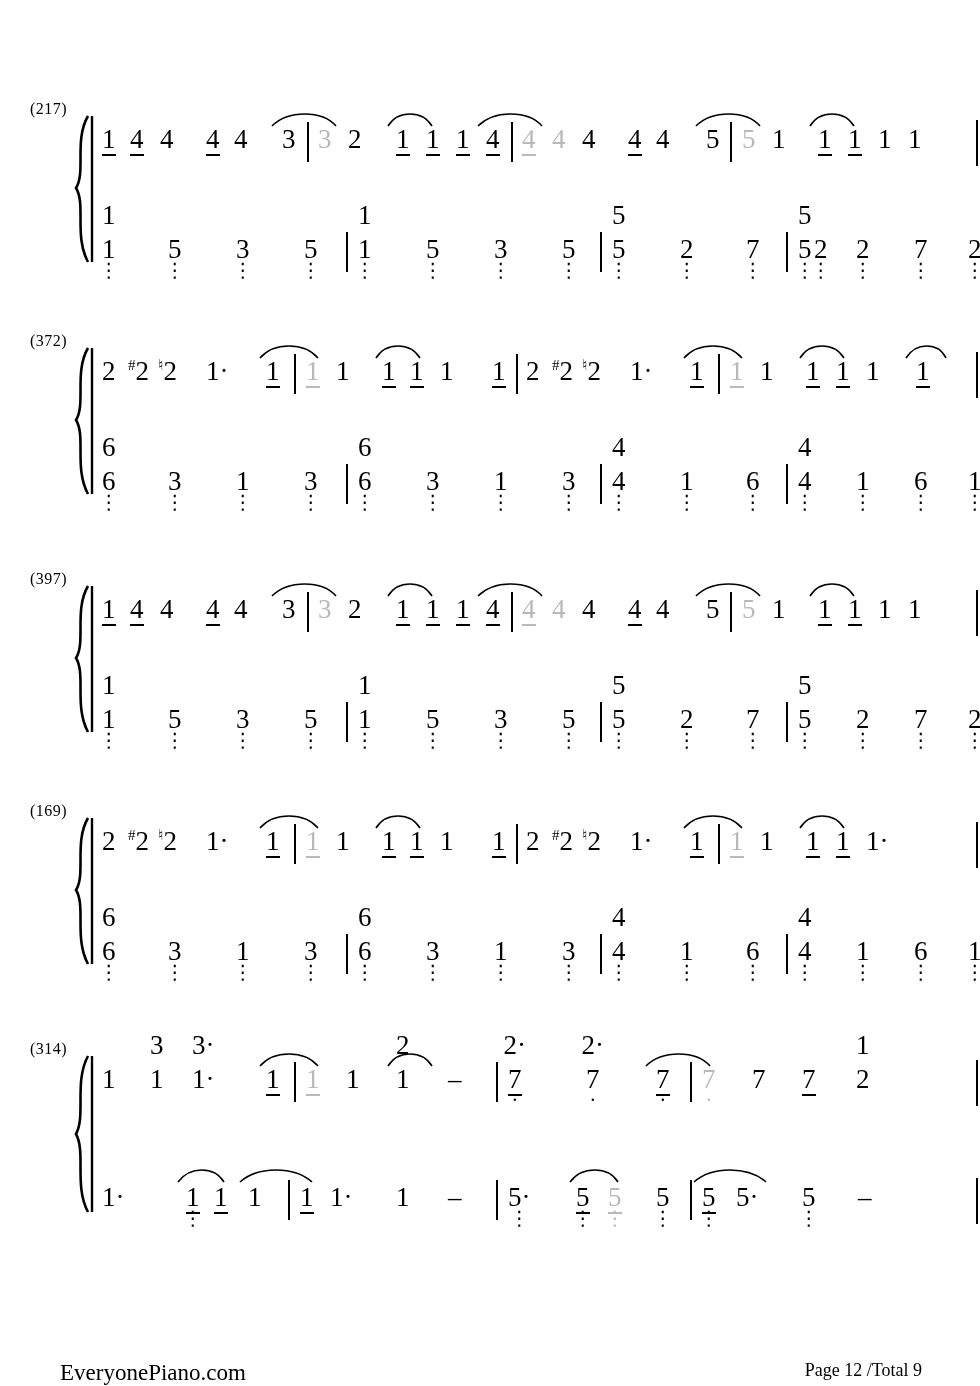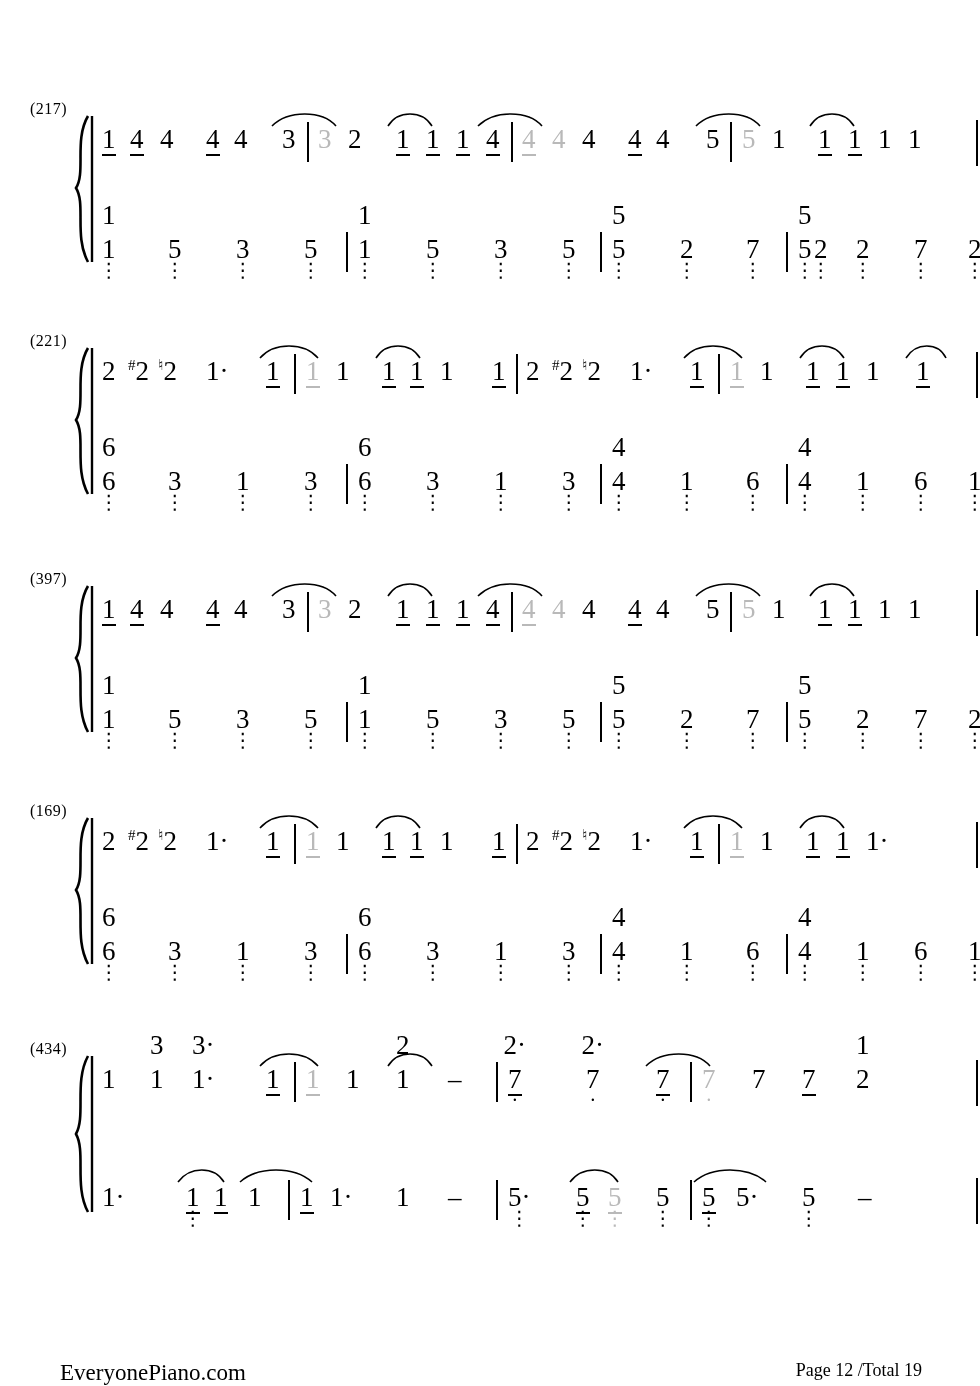--- a/index.html
+++ b/index.html
@@ -165,21 +165,21 @@
         <div class="bar" style="left:690px;"></div>
         <span class="n" style="left:702px;">5<span class="dot-below">⋮</span><span class="stack-top">5</span></span>
         <span class="n" style="left:760px;">2<span class="dot-below">⋮</span></span>
         <span class="n" style="left:818px;">7<span class="dot-below">⋮</span></span>
         <span class="n" style="left:872px;">2<span class="dot-below">⋮</span></span>
       </div>
     </div>
   </div>
 
   <div class="system" style="top:340px;">
-    <div class="measure-no">(221)</div>
+    <div class="measure-no">(372)</div>
     <div class="brace">
       <svg width="26" height="150" viewBox="0 0 26 150">
         <path d="M20 2 C6 26,18 58,8 74 C18 90,6 122,20 148" stroke="#000" stroke-width="2.6" fill="none"></path>
         <line x1="24" y1="2" x2="24" y2="148" stroke="#000" stroke-width="2.4"></line>
       </svg>
     </div>
 
     <div class="row" style="top:18px;">
       <div class="notes">
         <span class="n" style="left:6px;">2</span>
@@ -435,21 +435,21 @@
         <span class="n" style="left:702px;">4<span class="dot-below">⋮</span><span class="stack-top">4</span></span>
         <span class="n" style="left:760px;">1<span class="dot-below">⋮</span></span>
         <span class="n" style="left:818px;">6<span class="dot-below">⋮</span></span>
         <span class="n" style="left:872px;">1<span class="dot-below">⋮</span></span>
 
       </div>
     </div>
   </div>
 
   <div class="system" style="top:1048px;">
-    <div class="measure-no">(434)</div>
+    <div class="measure-no">(314)</div>
     <div class="brace">
       <svg width="26" height="160" viewBox="0 0 26 160">
         <path d="M20 2 C6 28,18 62,8 80 C18 98,6 132,20 158" stroke="#000" stroke-width="2.6" fill="none"></path>
         <line x1="24" y1="2" x2="24" y2="158" stroke="#000" stroke-width="2.4"></line>
       </svg>
     </div>
 
     <div class="row" style="top:18px;">
       <div class="notes">
         <span class="n" style="left:6px;">1</span>
@@ -532,16 +532,16 @@
           <svg width="76" height="18">
               <path d="M2 16 C20 0,56 0,74 16" stroke="#000" stroke-width="1.6" fill="none"></path>
             </svg>
         </div>
       </div>
     </div>
   </div>
 
   <div class="footer">
     <div class="brand">EveryonePiano.com</div>
-    <div class="pageno">Page 12 /Total 19</div>
+    <div class="pageno">Page 12 /Total 9</div>
   </div>
 
 </div>
 
 </body></html>

